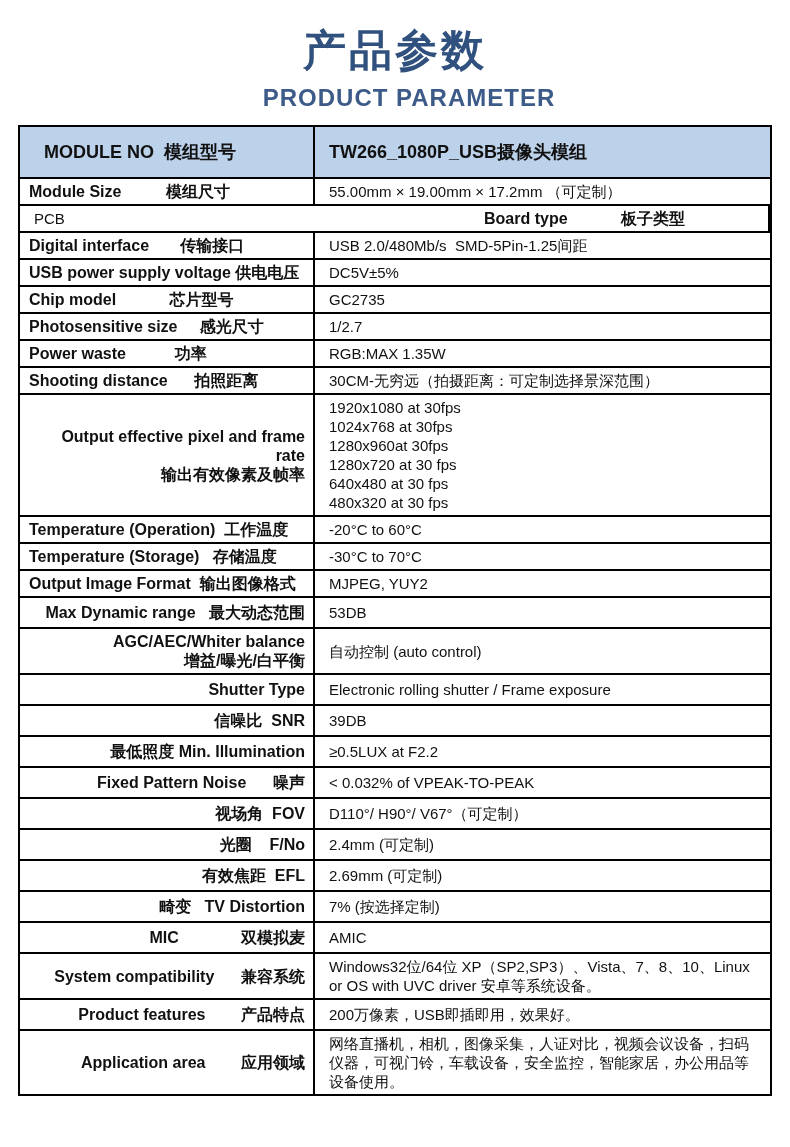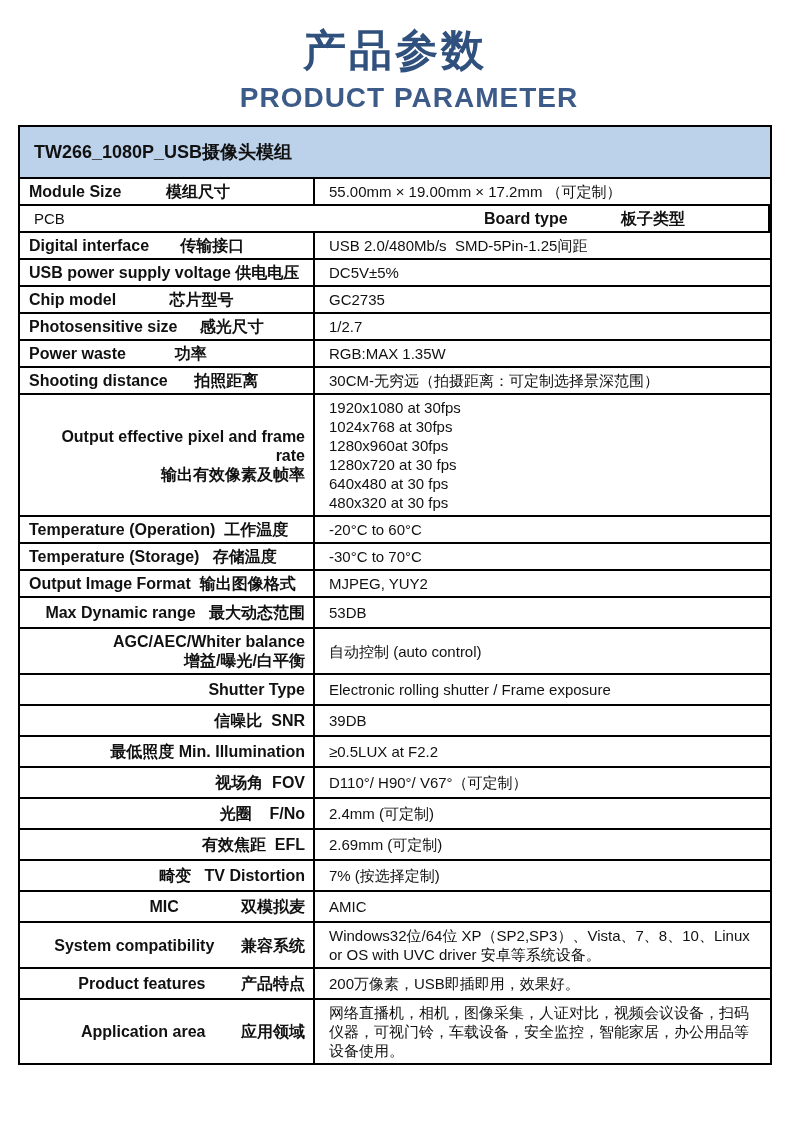--- a/index.html
+++ b/index.html
@@ -25,21 +25,21 @@
   .page-title{
     margin:10px;
     font-size:43px;
     line-height:52px;
     font-weight:bold;
     letter-spacing:3px;
     color:var(--title-color);
   }
   .page-subtitle{
     margin-top:1px;
-    font-size:28px;
+    font-size:24px;
     line-height:24px;
     letter-spacing:1px;
     font-weight:600;
     color:var(--subtitle-color);
     padding-left:28px;
   }
   .spec-table{
     margin:15px 18px 20px 18px;
     border:2px solid var(--border-color);
   }
@@ -96,20 +96,21 @@
 <body>
 
 <div class="page">
   <header class="page-header">
     <h1 class="page-title">产品参数</h1>
     <div class="page-subtitle">PRODUCT PARAMETER</div>
   </header>
 
   <div class="spec-table">
     <div class="tr thead">
+      <div class="td td-label">MODULE NO  模组型号</div>
       <div class="td td-value">TW266_1080P_USB摄像头模组</div>
     </div>
     <div id="rows">
         <div class="tr">
           <div class="td td-label"><div class="line">Module Size          模组尺寸</div></div>
           <div class="td td-value"><div class="line">55.00mm × 19.00mm × 17.2mm （可定制）</div></div>
         </div>
         <div class="tr">
           <div class="td td-value"><div class="line">PCB</div></div>
           <div class="td td-label"><div class="line">Board type            板子类型</div></div>
@@ -166,20 +167,24 @@
           <div class="td td-label"><div class="line">Shutter Type</div></div>
           <div class="td td-value"><div class="line">Electronic rolling shutter / Frame exposure</div></div>
         </div>
         <div class="tr center-row">
           <div class="td td-label"><div class="line">信噪比  SNR</div></div>
           <div class="td td-value"><div class="line">39DB</div></div>
         </div>
         <div class="tr center-row">
           <div class="td td-label"><div class="line">最低照度 Min. Illumination</div></div>
           <div class="td td-value"><div class="line">≥0.5LUX at F2.2</div></div>
+        </div>
+        <div class="tr center-row">
+          <div class="td td-label"><div class="line">Fixed Pattern Noise      噪声</div></div>
+          <div class="td td-value"><div class="line">&lt; 0.032% of VPEAK-TO-PEAK</div></div>
         </div>
         <div class="tr center-row">
           <div class="td td-label"><div class="line">视场角  FOV</div></div>
           <div class="td td-value"><div class="line">D110°/ H90°/ V67°（可定制）</div></div>
         </div>
         <div class="tr center-row">
           <div class="td td-label"><div class="line">光圈    F/No</div></div>
           <div class="td td-value"><div class="line">2.4mm (可定制)</div></div>
         </div>
         <div class="tr center-row">

